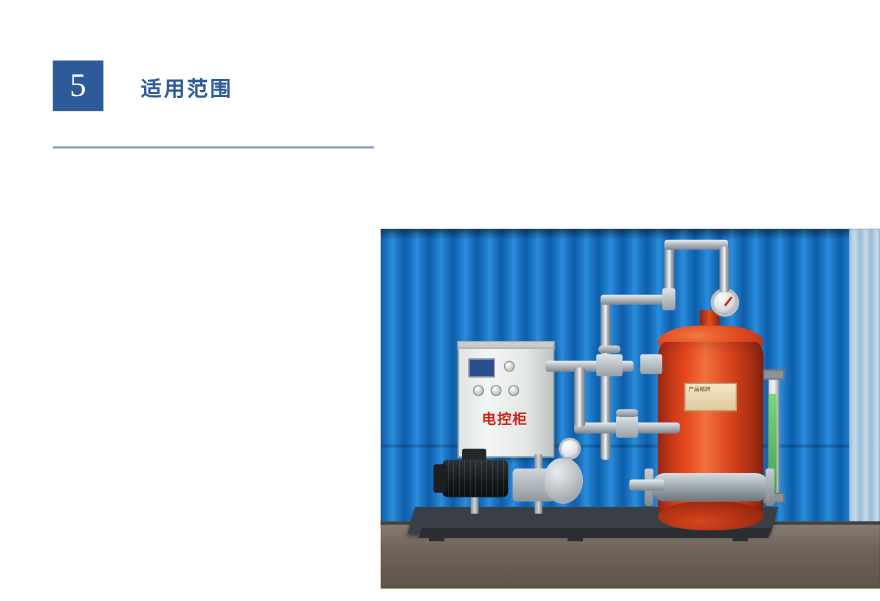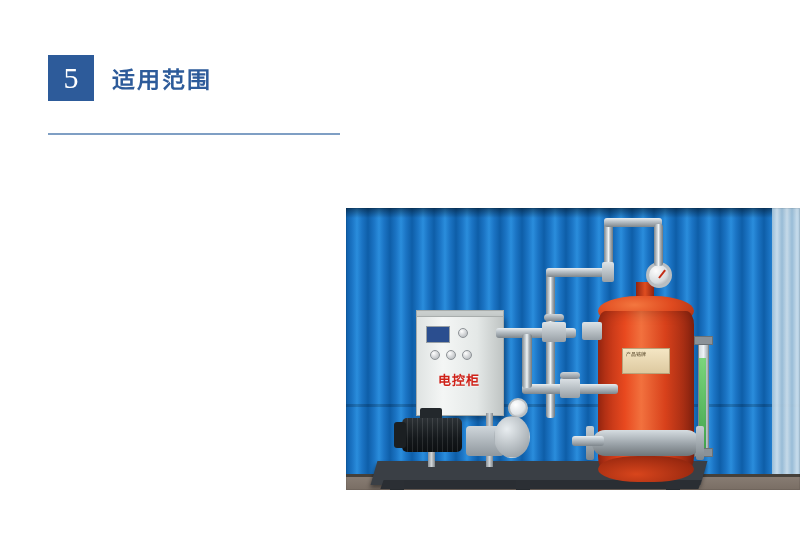--- a/index.html
+++ b/index.html
@@ -36,22 +36,22 @@
     color: #ffffff;
     font-size: 30px;
     line-height: 46px;
     text-align: center;
     font-family: "Liberation Serif", serif;
     font-weight: normal;
     letter-spacing: 0;
     box-shadow: 0 0 0 0 transparent;
   }
   .heading-title {
-    margin-left: 18px;
-    font-size: 23px;
+    margin-left: 34px;
+    font-size: 19px;
     color: #2d5b9a;
     font-weight: bold;
     letter-spacing: 2px;
     font-family: "DejaVu Sans", "Liberation Sans", sans-serif;
   }
   .heading-rule {
     position: absolute;
     left: 48px;
     top: 133px;
     width: 292px;
@@ -73,21 +73,21 @@
     letter-spacing: 0.5px;
     font-family: "DejaVu Sans", "Liberation Sans", sans-serif;
   }
 
   
   .photo {
     position: absolute;
     left: 346px;
     top: 208px;
     width: 454px;
-    height: 282px;
+    height: 327px;
     overflow: hidden;
     background: #fdba74;
   }
   .photo-inner {
     position: absolute;
     inset: 0;
   }
   
   .wall {
     position: absolute;

